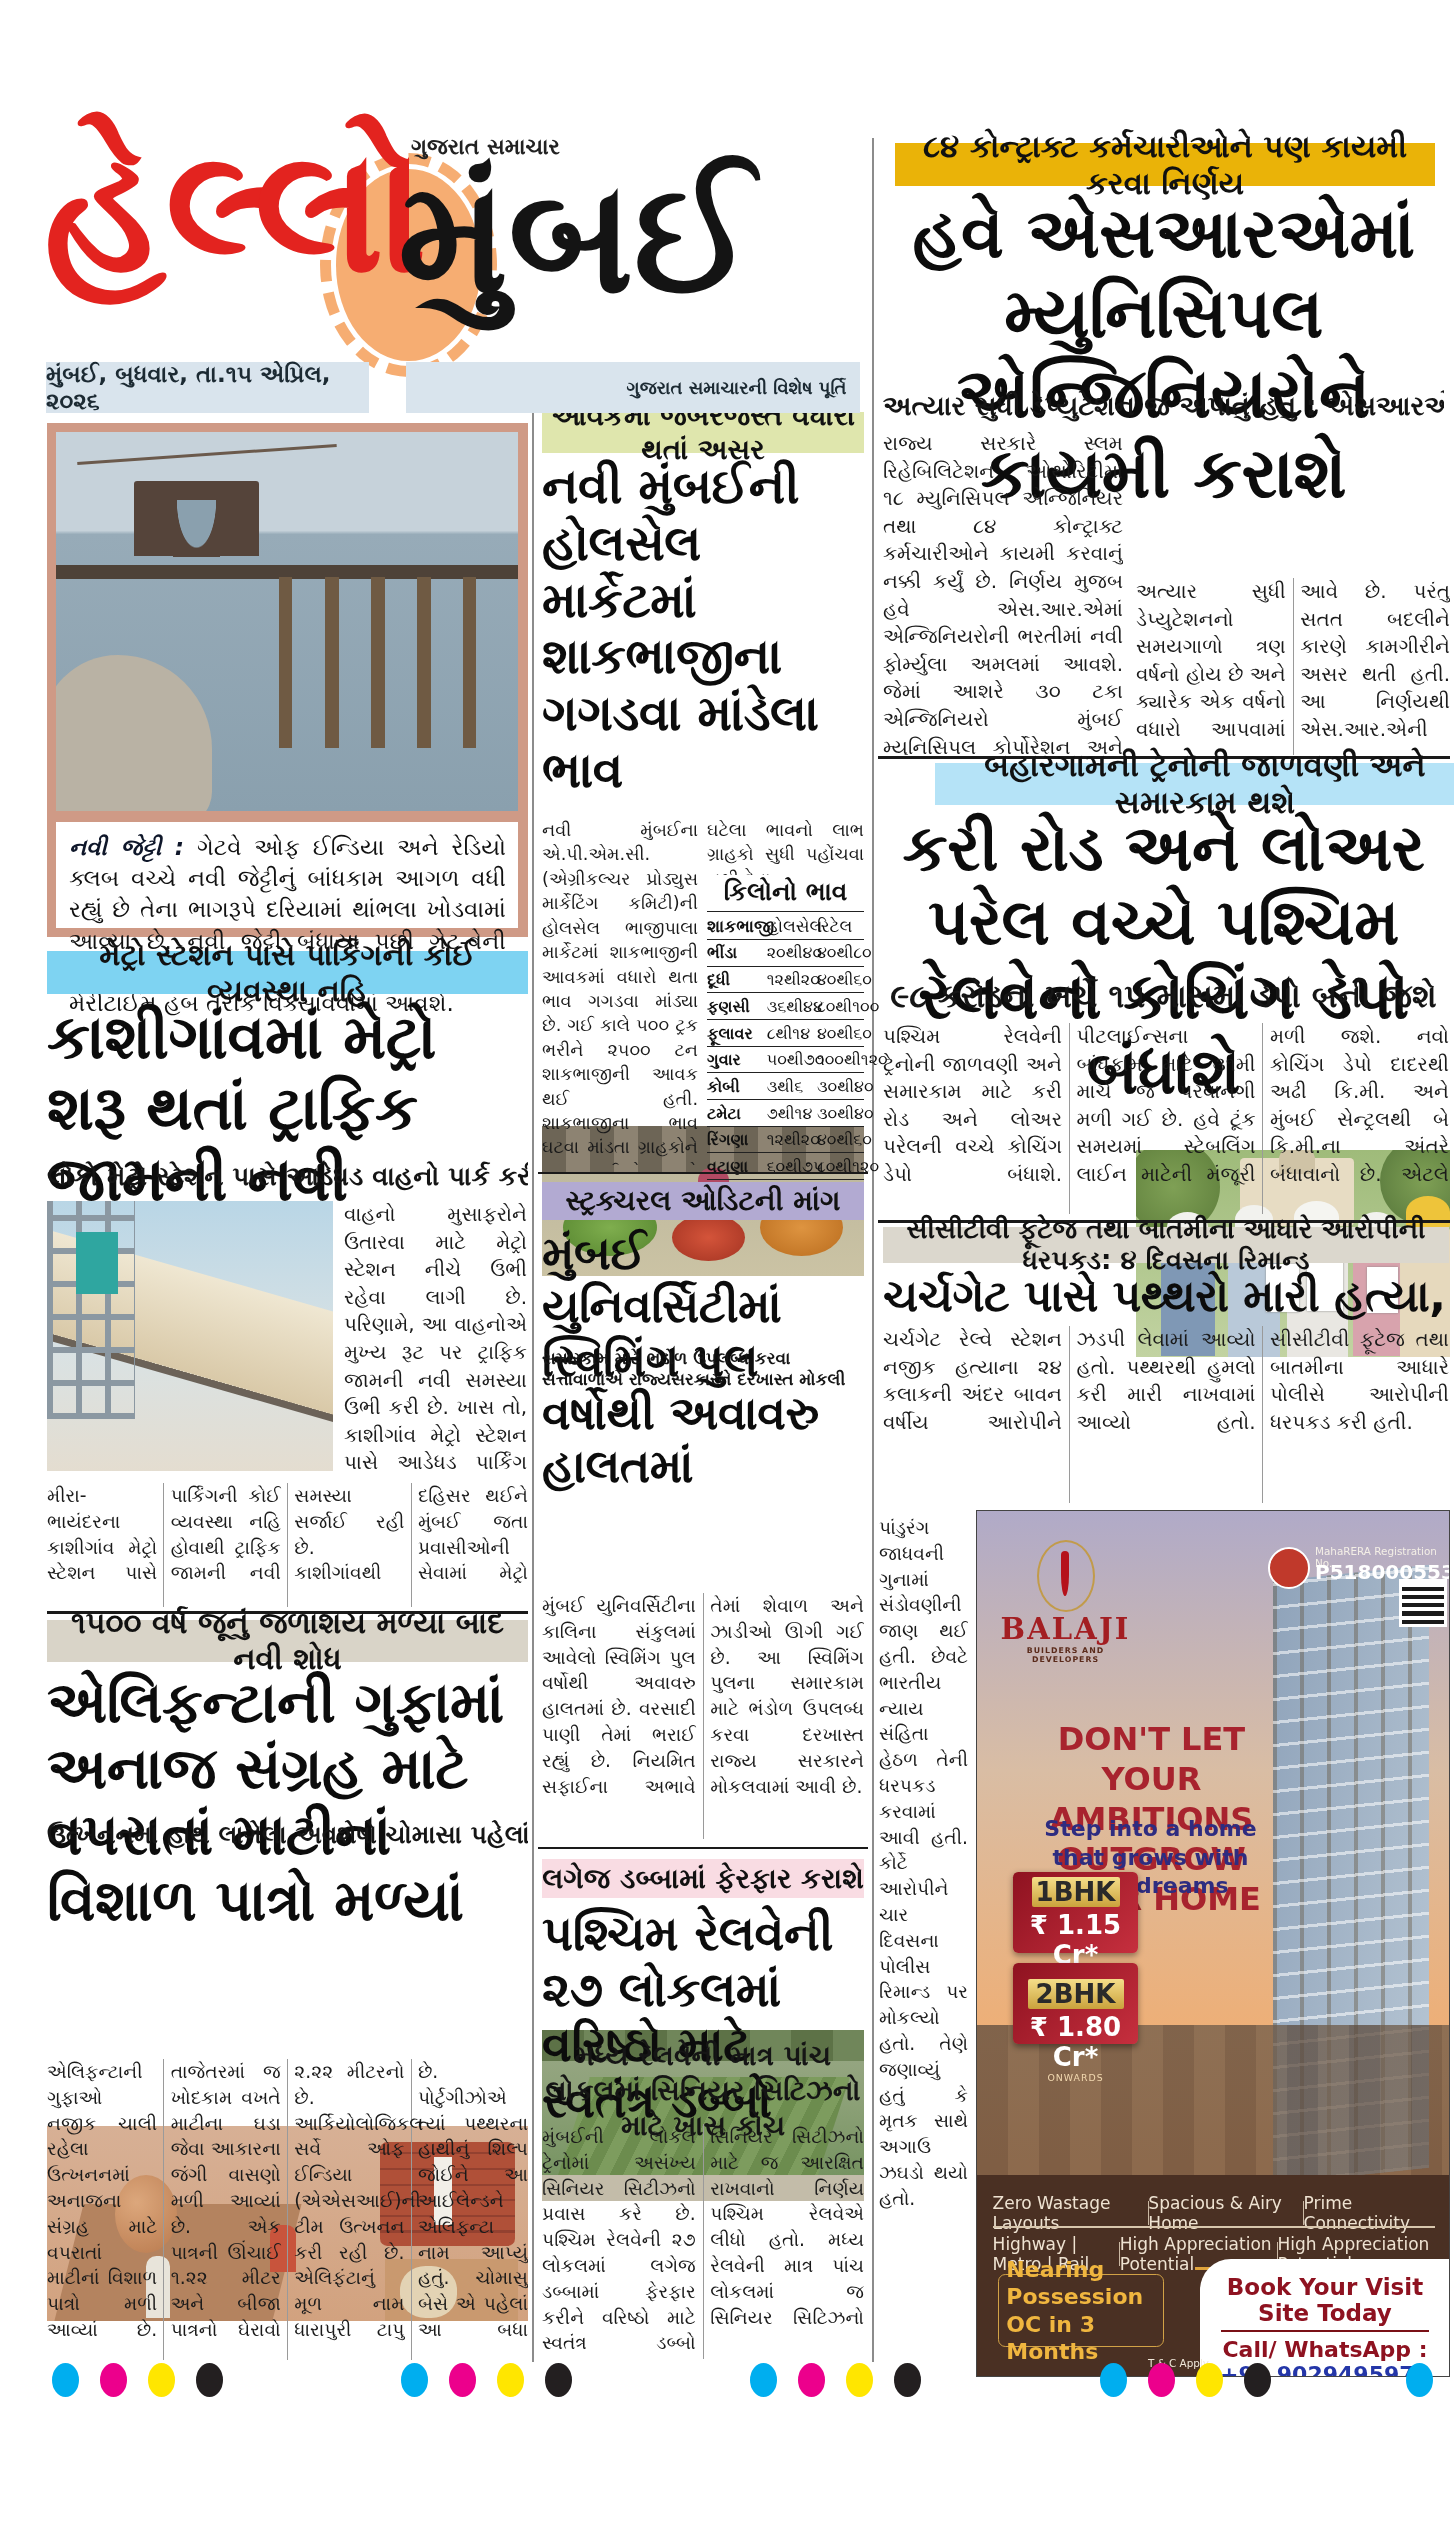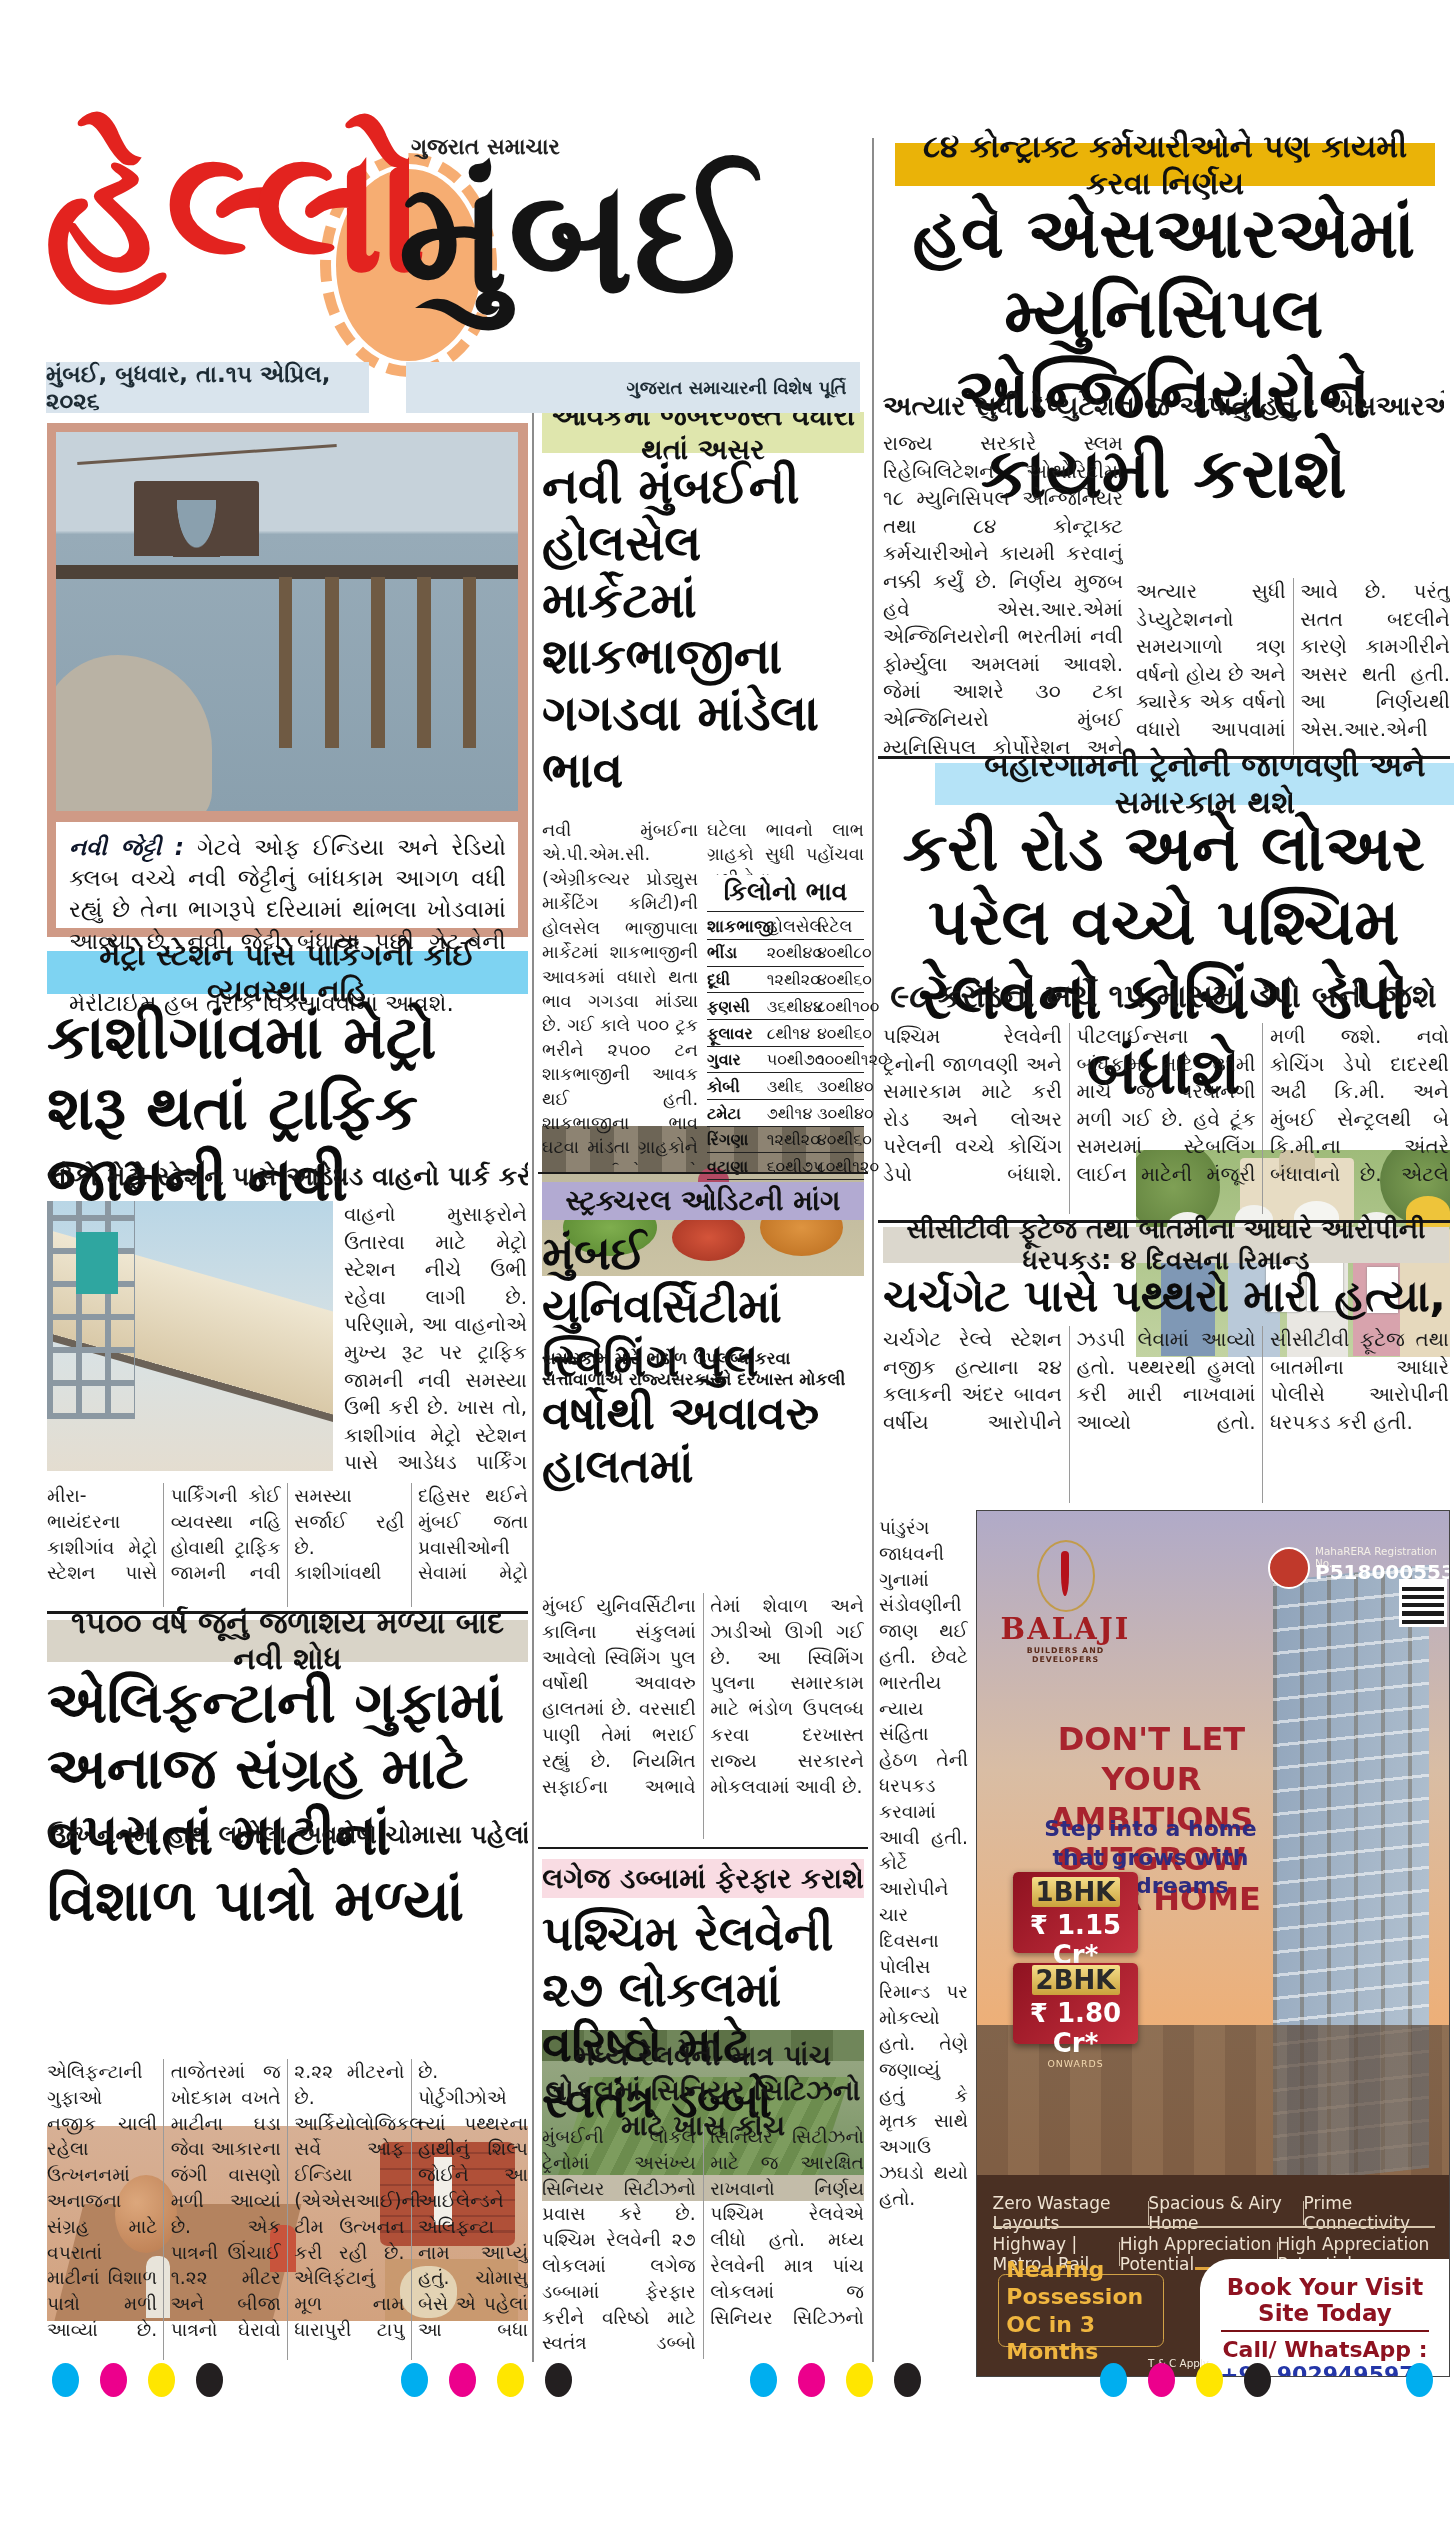--- a/index.html
+++ b/index.html
@@ -230,21 +230,21 @@
 
     <div class="abs" style="left:29px;top:208px;width:291px;font-size:32px;font-weight:bold;color:#a8232e;text-align:center;line-height:1.25;">DON'T LET YOUR AMBITIONS OUTGROW YOUR HOME</div>
     <div class="abs" style="left:49px;top:304px;width:249px;font-size:22px;font-weight:bold;color:#2e2c80;text-align:center;line-height:1.3;">Step into a home that grows with your dreams</div>
 
     <div class="abs" style="left:36px;top:361px;width:125px;height:81px;background:linear-gradient(135deg,#8e1220,#c62f3e);border-radius:5.2px;text-align:center;box-shadow:0 2.1px 6.2px rgba(0,0,0,.4);">
       <div style="margin:5.2px auto 0;width:88px;background:linear-gradient(#f5de8a,#caa23c);font-size:26px;font-weight:bold;color:#2a2a2a;border-radius:2.1px;">1BHK</div>
       <div style="font-size:26px;font-weight:bold;color:#ffffff;margin-top:3.1px;">₹ 1.15 Cr*</div>
       <div style="font-size:9.4px;color:#f2d9b0;letter-spacing:1px;">ONWARDS</div>
     </div>
     <div class="abs" style="left:36px;top:452px;width:125px;height:81px;background:linear-gradient(135deg,#8e1220,#c62f3e);border-radius:5.2px;text-align:center;box-shadow:0 2.1px 6.2px rgba(0,0,0,.4);">
-      <div style="margin:2px auto 0;width:88px;background:linear-gradient(#f5de8a,#caa23c);font-size:26px;font-weight:bold;color:#2a2a2a;border-radius:2.1px;">2BHK</div>
+      <div style="margin:16px auto 0;width:96px;background:linear-gradient(#f5de8a,#caa23c);font-size:26px;font-weight:bold;color:#2a2a2a;border-radius:2.1px;">2BHK</div>
       <div style="font-size:26px;font-weight:bold;color:#ffffff;margin-top:3.1px;">₹ 1.80 Cr*</div>
       <div style="font-size:9.4px;color:#f2d9b0;letter-spacing:1px;">ONWARDS</div>
     </div>
 
     <div class="abs" style="left:0;top:664px;width:474px;height:203px;background:#4a3023;">
       <div class="feat" style="position:absolute;left:15.6px;top:17.7px;width:442px;font-size:17px;">
         <span>Zero Wastage Layouts</span>
         <span class="sep"></span>
         <span>Spacious &amp; Airy Home</span>
         <span class="sep"></span>

